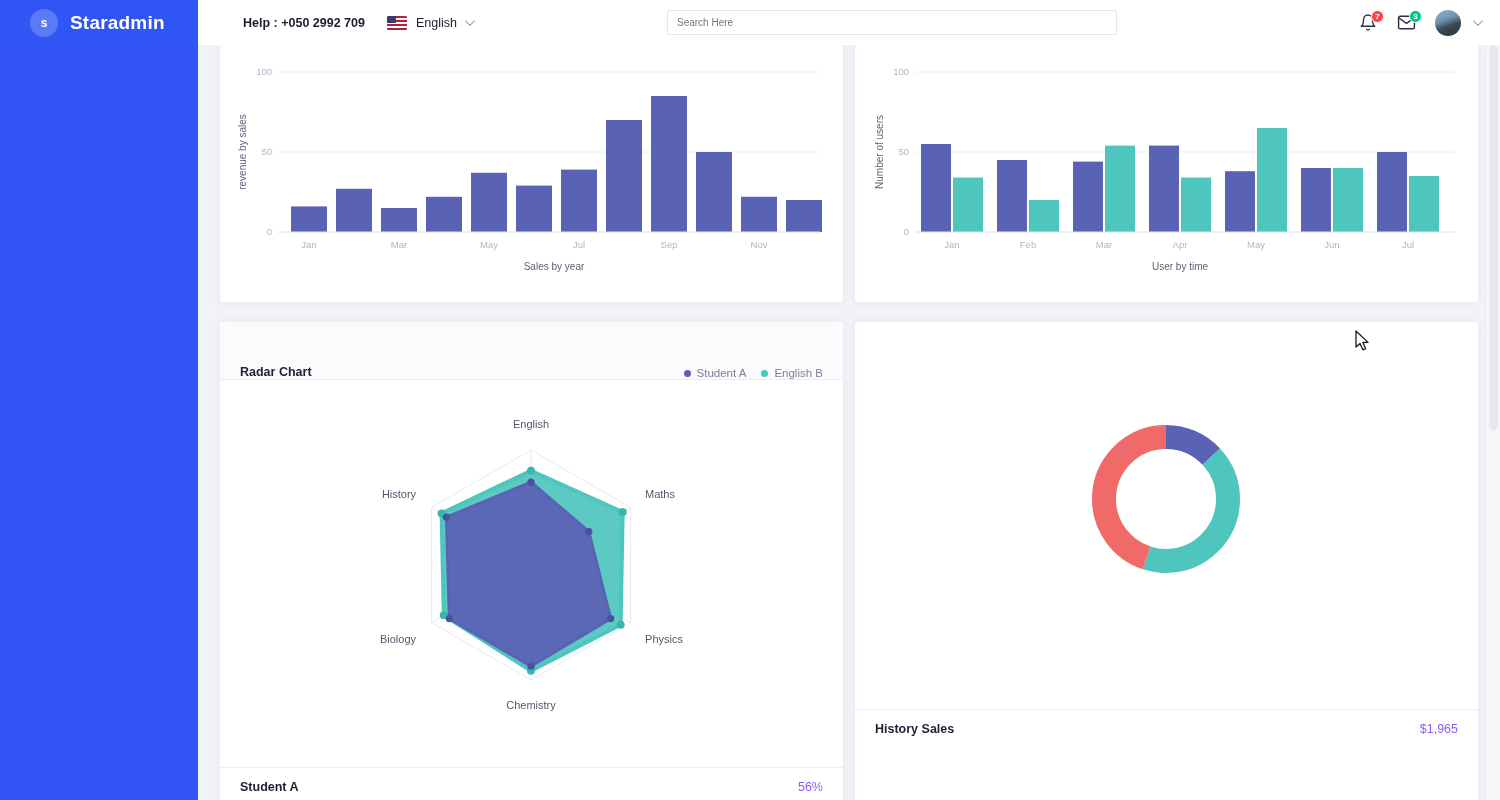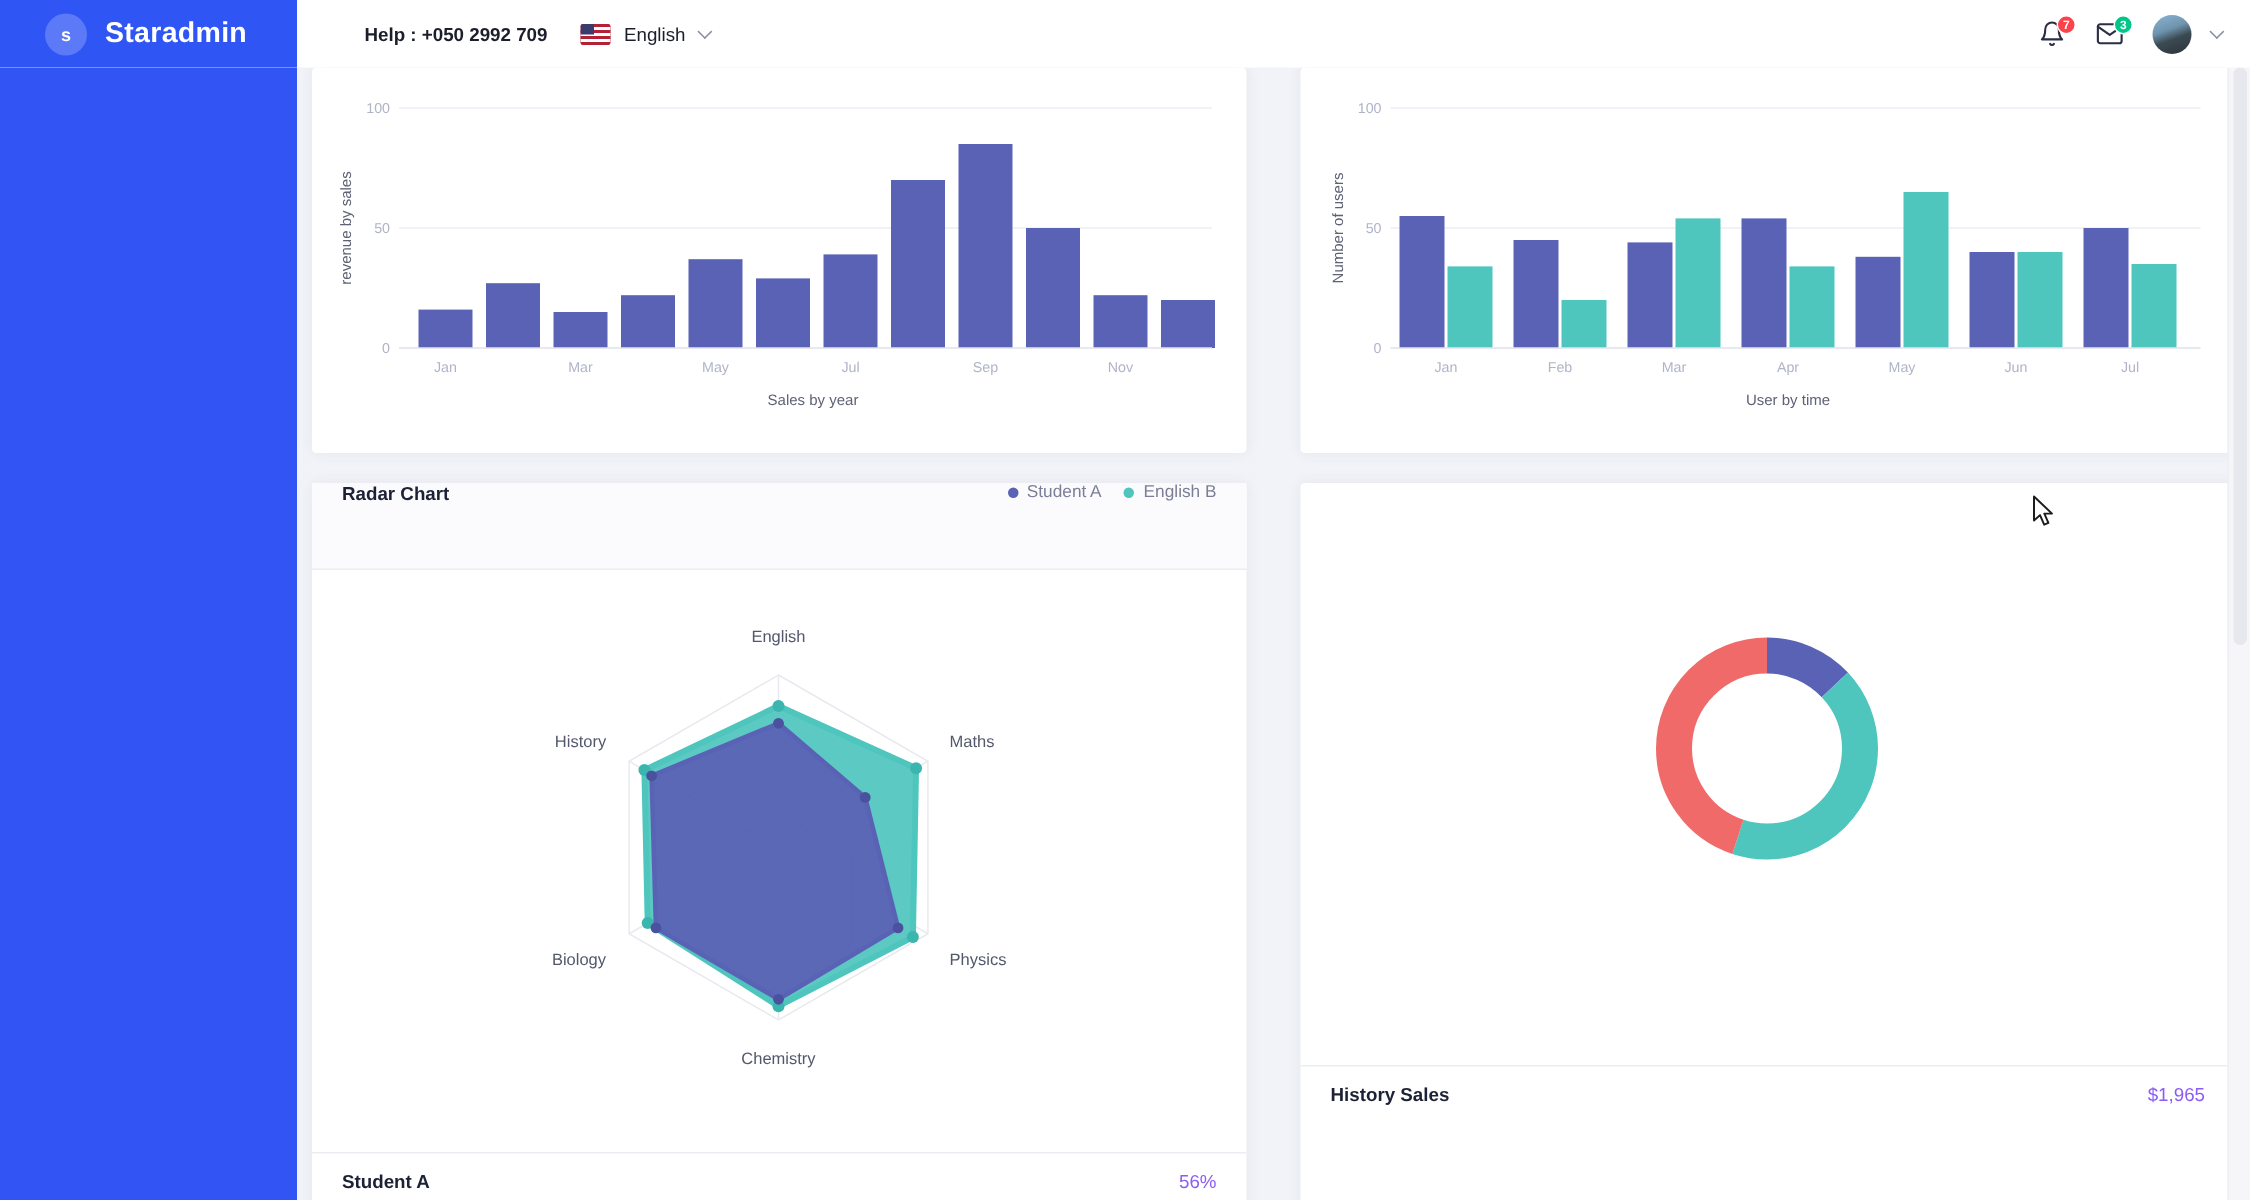--- a/index.html
+++ b/index.html
@@ -106,34 +106,34 @@
     z-index: 20;
   }
 
   
   .content {
     position:absolute; top:45px; left:198px;
     width: 1302px; height: 755px;
     background:#f2f3f8;
     overflow: hidden;
   }
-  .row { display:flex; gap: 36px; padding: 0 10px; }
+  .row { display:flex; gap: 12px; padding: 0 22px; }
 
   .card {
     background:#ffffff;
     border-radius: 3px;
     box-shadow: 0 0 9px 0 rgba(169,184,200,.20);
   }
   .card-w { width: 623px; }
 
   
   .chartcard-top { height: 257px; position: relative; overflow: hidden; }
 
   .card-head {
-    height: 58px; display:flex; align-items:flex-start; justify-content:space-between;
+    height: 58px; display:flex; align-items:flex-end; justify-content:space-between;
     padding: 0 20px; border-bottom: 1px solid #ebedf2;
     background:#fbfbfd;
   }
   .card-title { font-size: 12.5px; color:#1c2136; font-weight: bold; }
   .legend { display:flex; align-items:center; gap: 15px; }
   .legend-item { display:flex; align-items:center; gap:6px; font-size: 11.5px; color:#7b7f96; }
   .dot { width:7px;height:7px;border-radius:50%; display:inline-block; }
 
   .chart-body { position:relative; }
 
@@ -181,20 +181,23 @@
     <div class="flag">
       <div class="stripes"></div>
         <div class="canton"></div>
     </div>
 
     <div class="lang">
       <span>English</span>
       <i class="chev"></i>
     </div>
 
+    <div class="search-wrap">
+      <input class="search-input" type="text" placeholder="Search Here" style="">
+    </div>
 
     <div class="nav-actions">
       <div class="icon-btn">
         <svg width="18" height="19" viewBox="0 0 24 24" fill="none" stroke="#2b2f43" stroke-width="1.8" stroke-linecap="round" stroke-linejoin="round">
           <path d="M18 8A6 6 0 0 0 6 8c0 7-3 9-3 9h18s-3-2-3-9"></path>
           <path d="M13.73 21a2 2 0 0 1-3.46 0"></path>
         </svg>
         <span class="badge red">7</span>
       </div>
 

